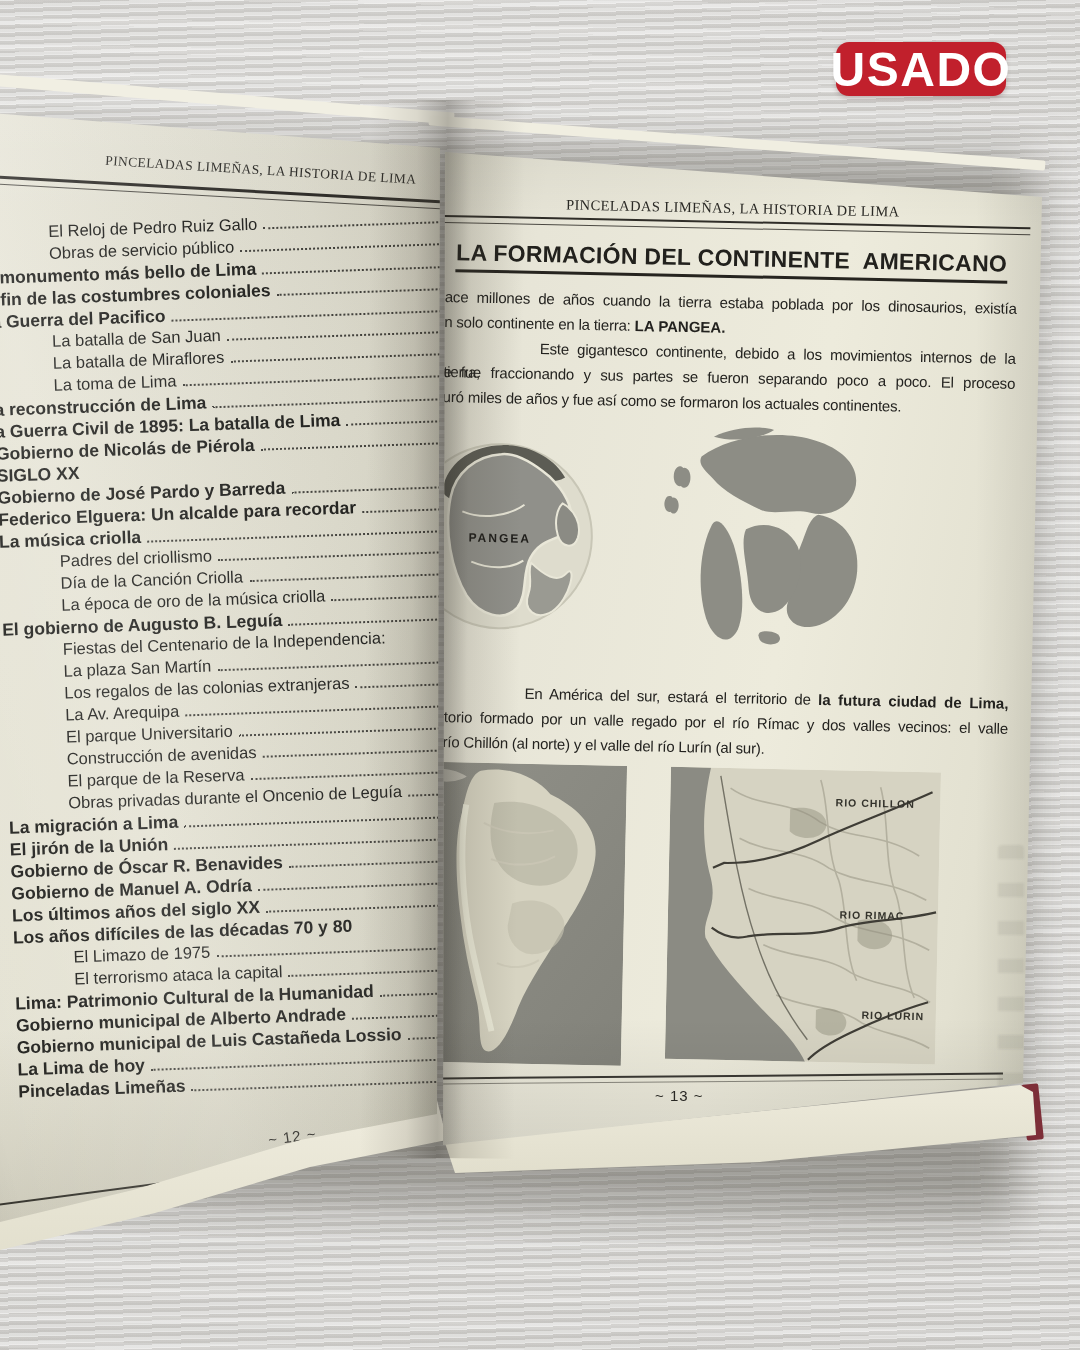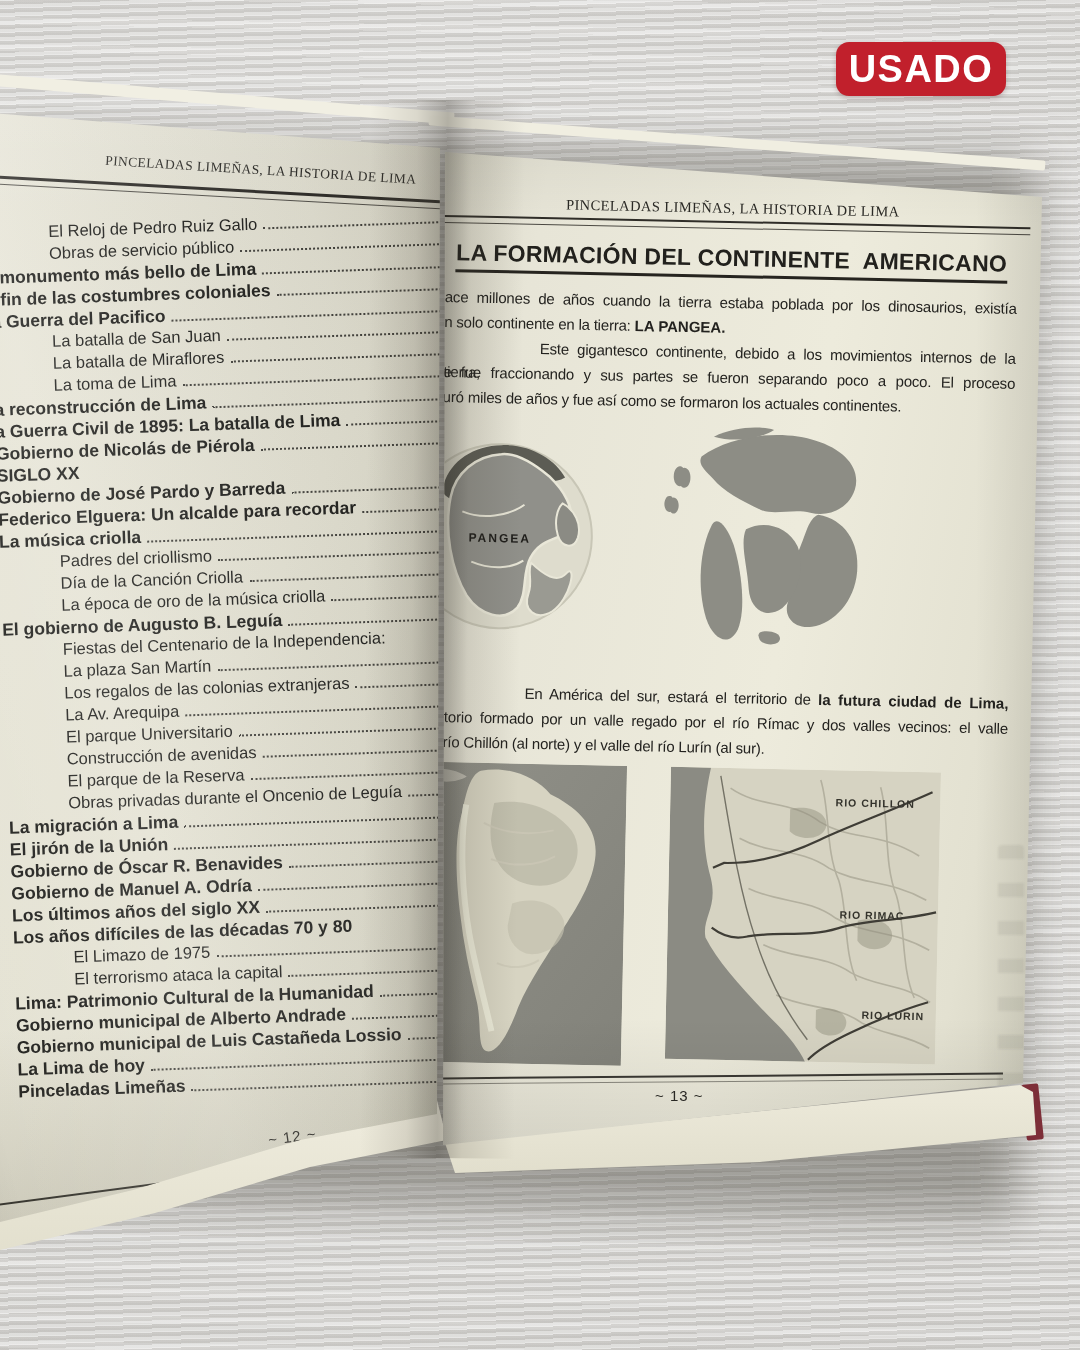--- a/index.html
+++ b/index.html
@@ -78,21 +78,21 @@
   .fig2{margin:8px 0 0 -20px;display:flex;gap:44px;}
   .rp-footer-rule{left:16px;top:930px;width:562px;height:4px;transform:rotate(-.5deg);
        border-top:2.2px solid #3a3833;border-bottom:1px solid rgba(58,56,51,.55);}
   .rp-pagenum{left:230px;top:942px;font-size:15px;color:#2b2a26;letter-spacing:1px;}
   .ghost-col{right:26px;top:700px;width:26px;height:330px;border-radius:4px;filter:blur(1px);opacity:.8;
        background:repeating-linear-gradient(180deg, rgba(120,118,108,.16) 0 14px, transparent 14px 38px);}
 
   
   .usado-badge{left:836px;top:42px;width:170px;height:54px;border-radius:13px;z-index:40;
        display:flex;align-items:center;justify-content:center;
-       color:#ffffff;font-weight:700;font-size:38px;letter-spacing:1.5px;
+       color:#ffffff;font-weight:700;font-size:48px;letter-spacing:1.5px;
        box-shadow:0 2px 5px rgba(80,30,30,.25);}
 </style>
 </head>
 <body>
 
 <div class="abs book-blur-shadow"></div>
 <div class="abs edge-strip strip-left"></div>
 <div class="abs edge-strip strip-right"></div>
 <div class="abs maroon-sliver"></div>
 <div class="abs understack-left"></div>

